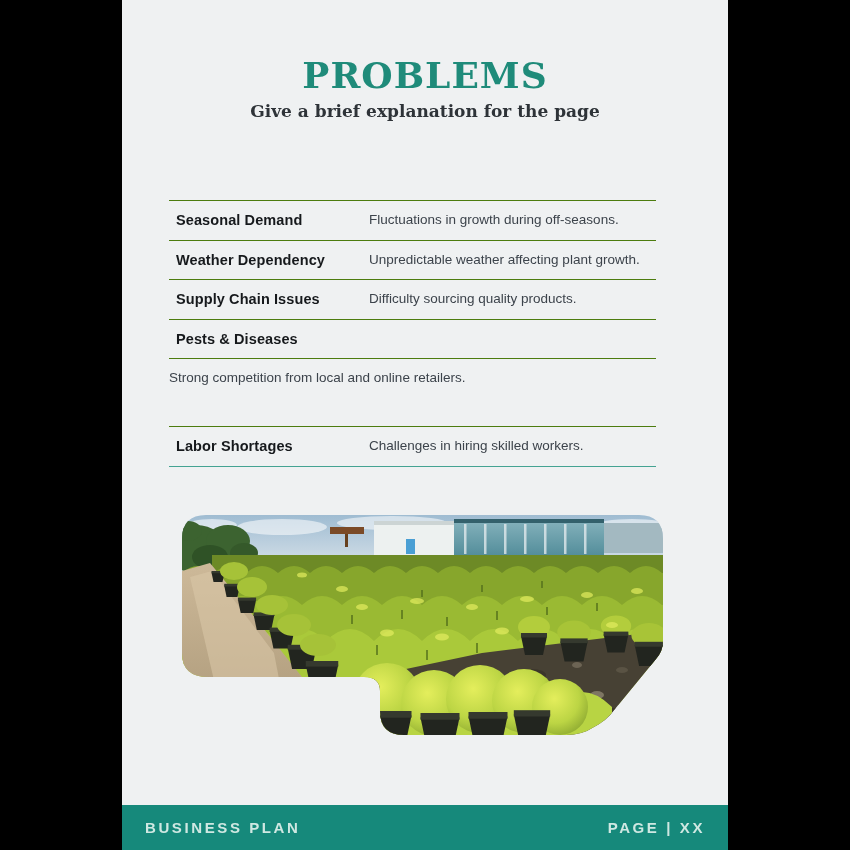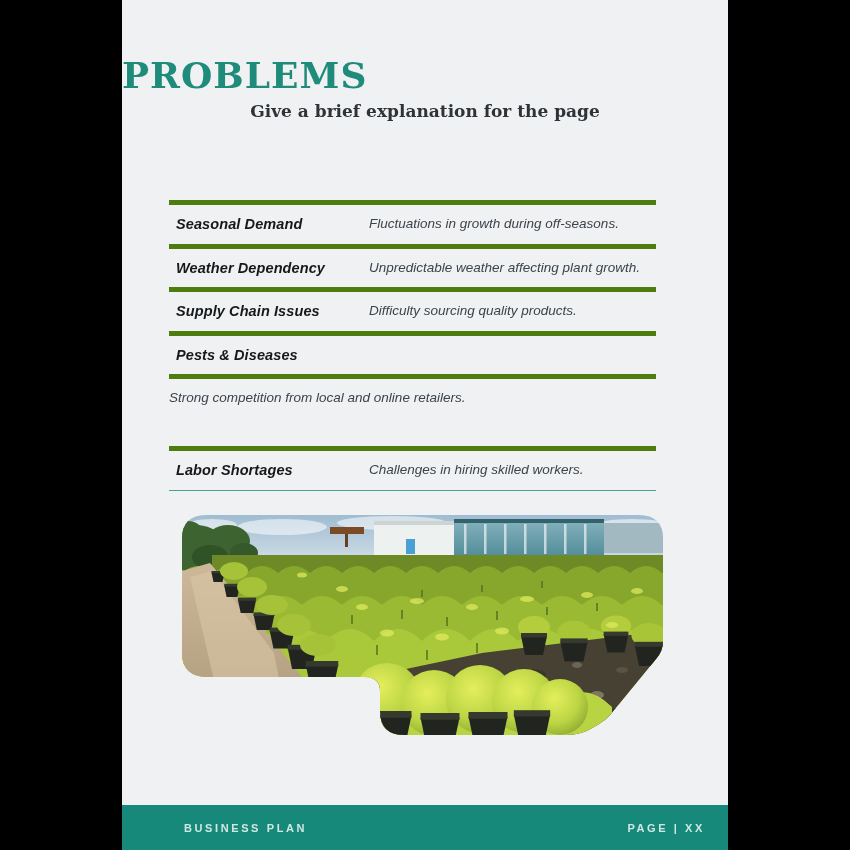--- a/index.html
+++ b/index.html
@@ -7,39 +7,39 @@
     width:850px;height:850px;position:relative;
     background:#000;
     font-family:"Liberation Sans",sans-serif;
   }
   .page{
     position:absolute;left:122px;top:0;width:606px;height:850px;
     background:#eff1f2;
   }
   .doc-title{
     position:absolute;top:54px;left:0;width:100%;margin:0;
+    text-align:center;
     font-family:"DejaVu Serif","Liberation Serif",serif;
     font-size:36px;font-weight:600;letter-spacing:1px;
     color:#1f8b7a;
   }
   .doc-subtitle{
     position:absolute;top:101px;left:0;width:100%;margin:0;
     text-align:center;
     font-family:"DejaVu Serif","Liberation Serif",serif;
     font-size:17px;font-weight:700;
     color:#2e3338;
   }
   .ptable{
     position:absolute;left:47px;top:200px;width:487px;
   }
   .prow{
     display:flex;align-items:center;
-    border-top:5px solid #4d7c0f;
+    border-top:1px solid #4d7c0f;
     padding:11px 0;
-    font-style:italic;
   }
   .prow:last-child{border-bottom:1px solid #44a392;margin-top:29px;}
   .term{
     flex:0 0 200px;box-sizing:border-box;padding-left:7px;
     font-size:14.5px;font-weight:700;color:#16191c;
     letter-spacing:.1px;
   }
   .desc{
     flex:1;
     font-size:13.5px;line-height:16.5px;color:#3c434b;
@@ -49,23 +49,22 @@
     position:absolute;left:60px;top:515px;width:481px;height:225px;
   }
   .photo svg{display:block;width:481px;height:225px;}
   .page-footer{
     position:absolute;left:0;top:805px;width:606px;height:45px;
     background:#16897b;
     display:flex;justify-content:space-between;align-items:center;
     box-sizing:border-box;padding:0 23px;
   }
   .page-footer span{
-    font-size:11px;font-weight:700;letter-spacing:2.6px;
+    font-size:15px;font-weight:700;letter-spacing:2.6px;
     color:#cfe8e2;
-    margin-left:39px;
   }
 </style>
 </head>
 <body>
 
 <div class="page">
 
   <h1 class="doc-title">PROBLEMS</h1>
   <p class="doc-subtitle">Give a brief explanation for the page</p>
 

